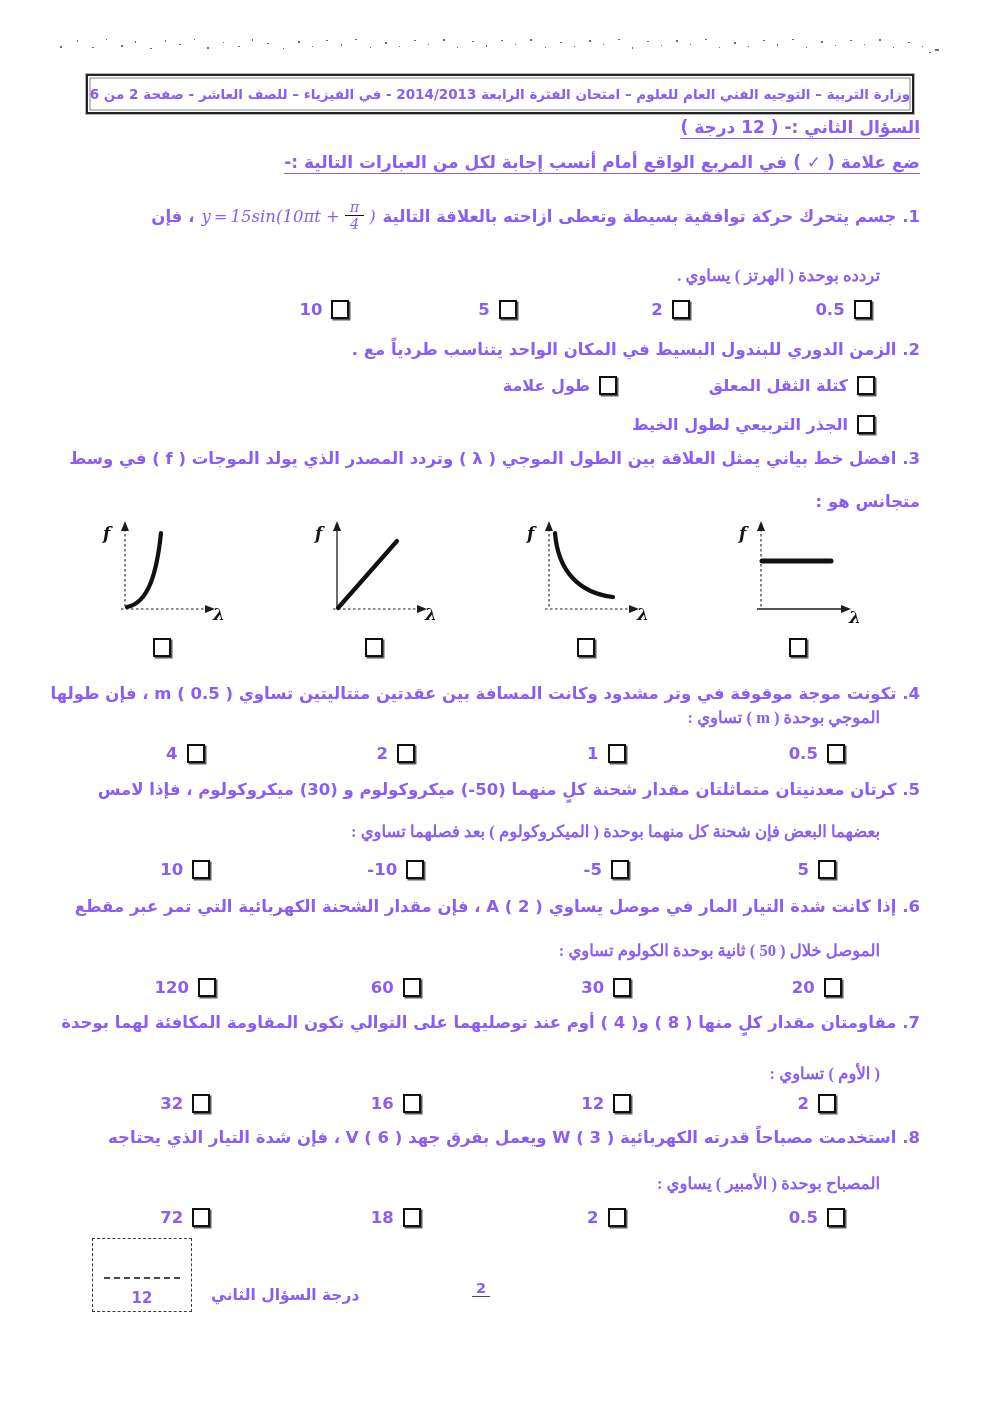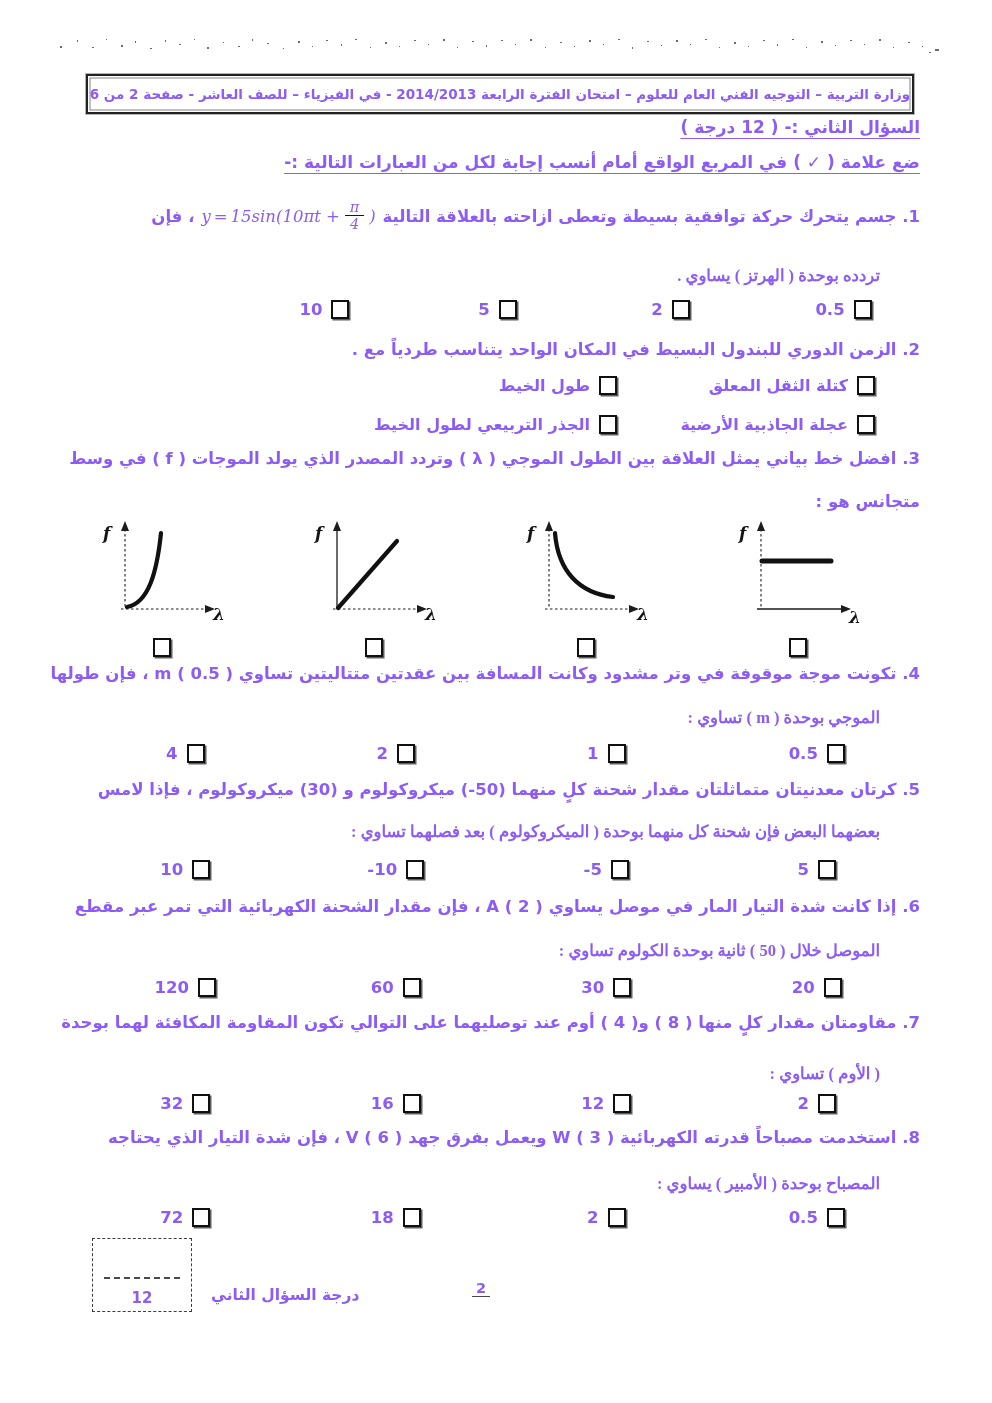--- a/index.html
+++ b/index.html
@@ -181,28 +181,24 @@
   </div>
 
   <div class="line" style="top:340px">2. الزمن الدوري للبندول البسيط في المكان الواحد يتناسب طردياً مع .</div>
   <div class="q2row" style="top:376px">
     <div class="c1"><label class="opt">
           <span class="cb"></span>
           <span class="lbl">كتلة الثقل المعلق</span>
         </label></div>
     <div class="c2"><label class="opt">
           <span class="cb"></span>
-          <span class="lbl">طول الخيط</span>
+          <span class="lbl">طول علامة</span>
         </label></div>
   </div>
   <div class="q2row" style="top:415px">
-    <div class="c1"><label class="opt">
-          <span class="cb"></span>
-          <span class="lbl">عجلة الجاذبية الأرضية</span>
-        </label></div>
     <div class="c2"><label class="opt">
           <span class="cb"></span>
           <span class="lbl">الجذر التربيعي لطول الخيط</span>
         </label></div>
   </div>
 
   <div class="line" style="top:449px">3. افضل خط بياني يمثل العلاقة بين الطول الموجي ( λ ) وتردد المصدر الذي يولد الموجات ( f ) في وسط</div>
   <div class="line" style="top:492px">متجانس هو :</div>
 
   <div class="graphs">
@@ -249,21 +245,21 @@
           <line class="axis" x1="24" y1="90" x2="108" y2="90"></line>
         <polygon class="arrow" points="24,12 32,12 28,2"></polygon>
           <polygon class="arrow" points="108,86 108,94 118,90"></polygon>
         <path class="curve" d="M29,42 L98,42" style="stroke-width:5"></path>
         <text class="glabel" x="116" y="104" font-size="15">λ</text>
       </svg>
       <span class="cb"></span>
     </div>
   </div>
 
-  <div class="line" style="top:664px">4. تكونت موجة موقوفة في وتر مشدود وكانت المسافة بين عقدتين متتاليتين تساوي m ( 0.5 ) ، فإن طولها</div>
+  <div class="line" style="top:684px">4. تكونت موجة موقوفة في وتر مشدود وكانت المسافة بين عقدتين متتاليتين تساوي m ( 0.5 ) ، فإن طولها</div>
   <div class="line cont" style="top:708px">الموجي بوحدة ( m ) تساوي :</div>
   <div class="optrow" style="top:744px">
     <div class="cell">
         <label class="opt">
           <span class="cb"></span>
           <span class="num">0.5</span>
         </label>
       </div>
     <div class="cell">
         <label class="opt">

